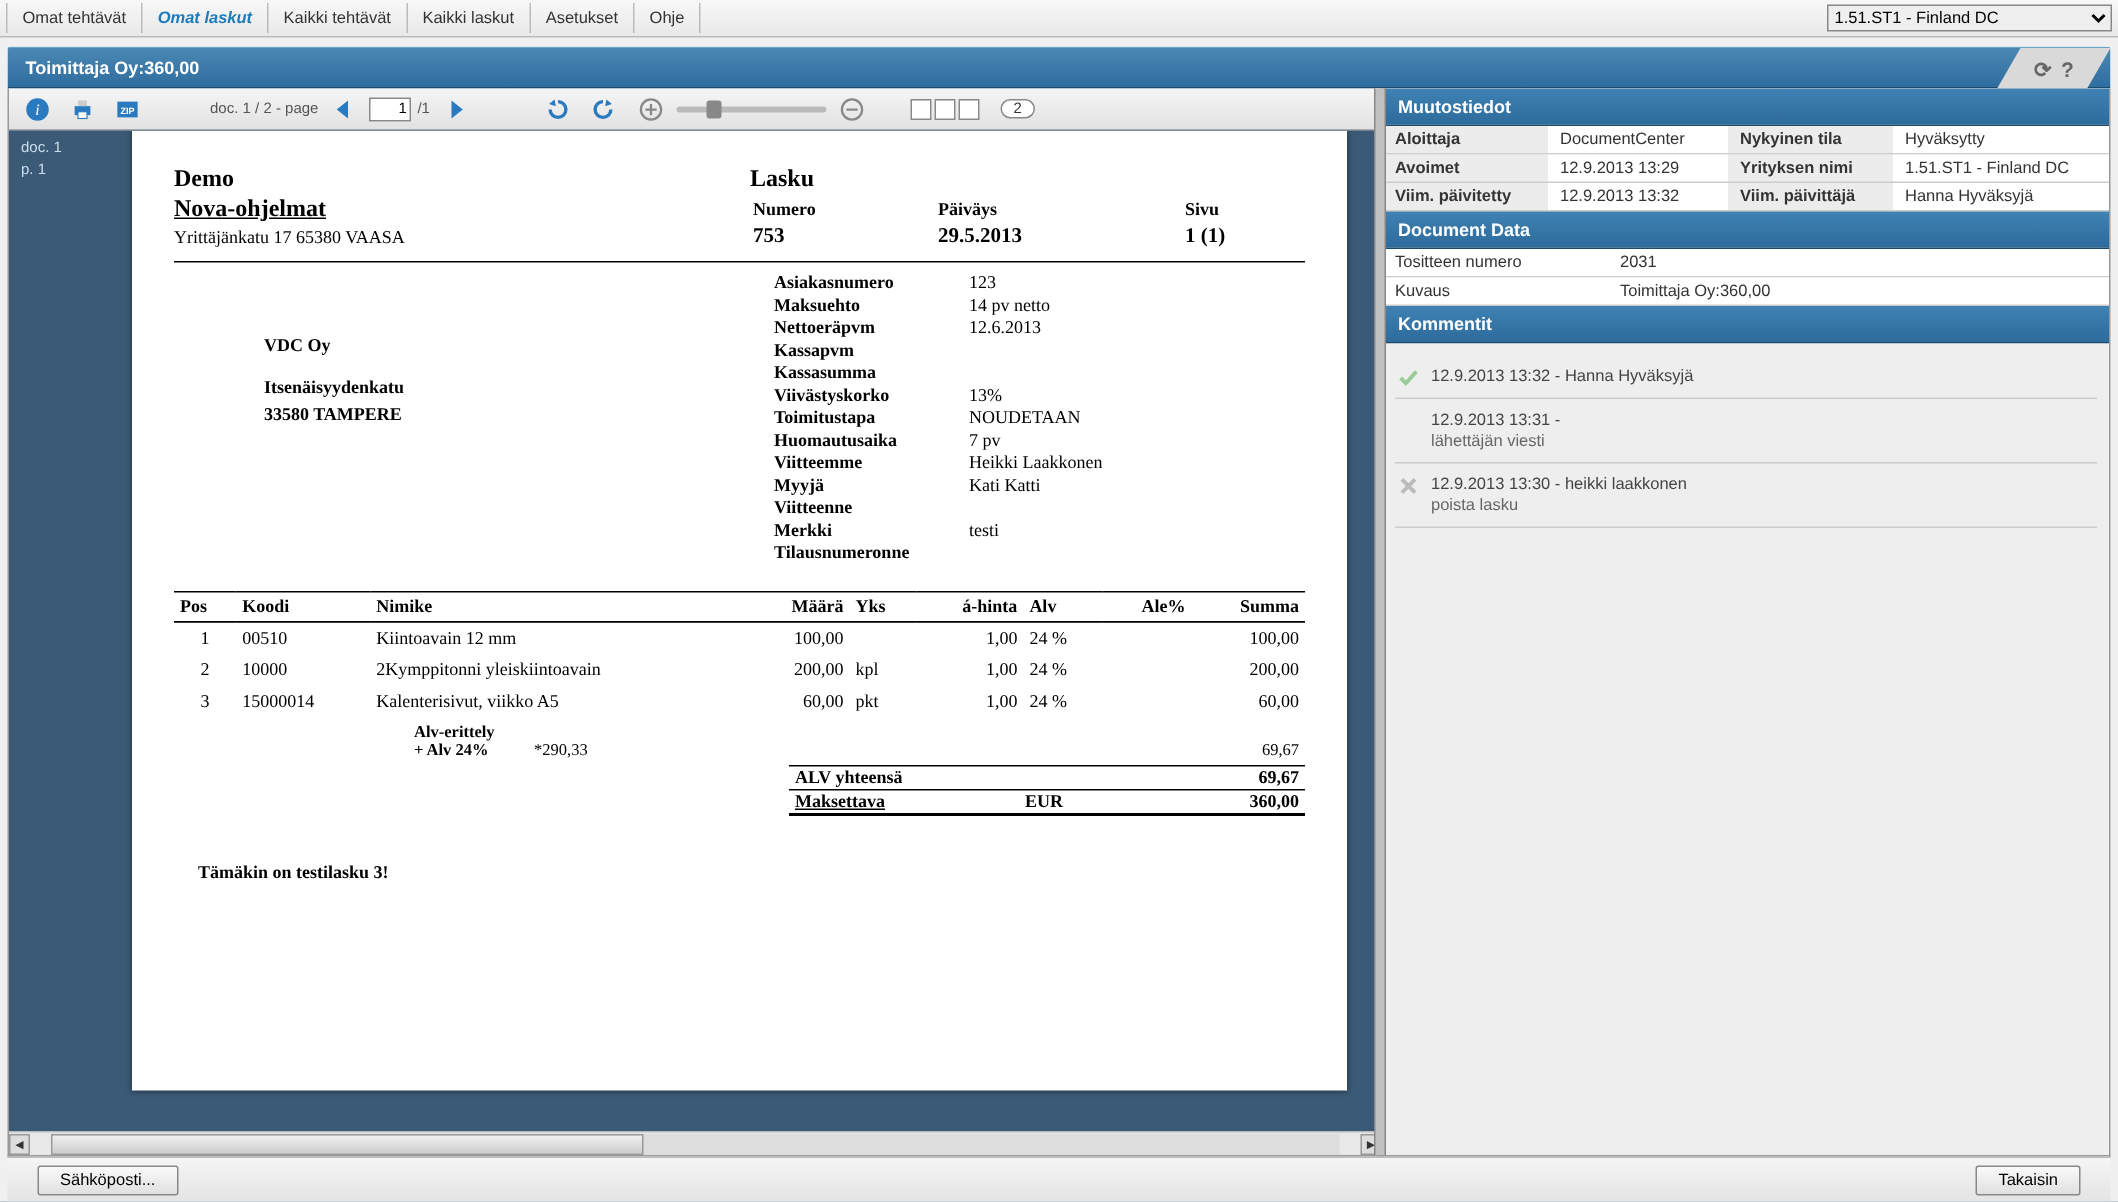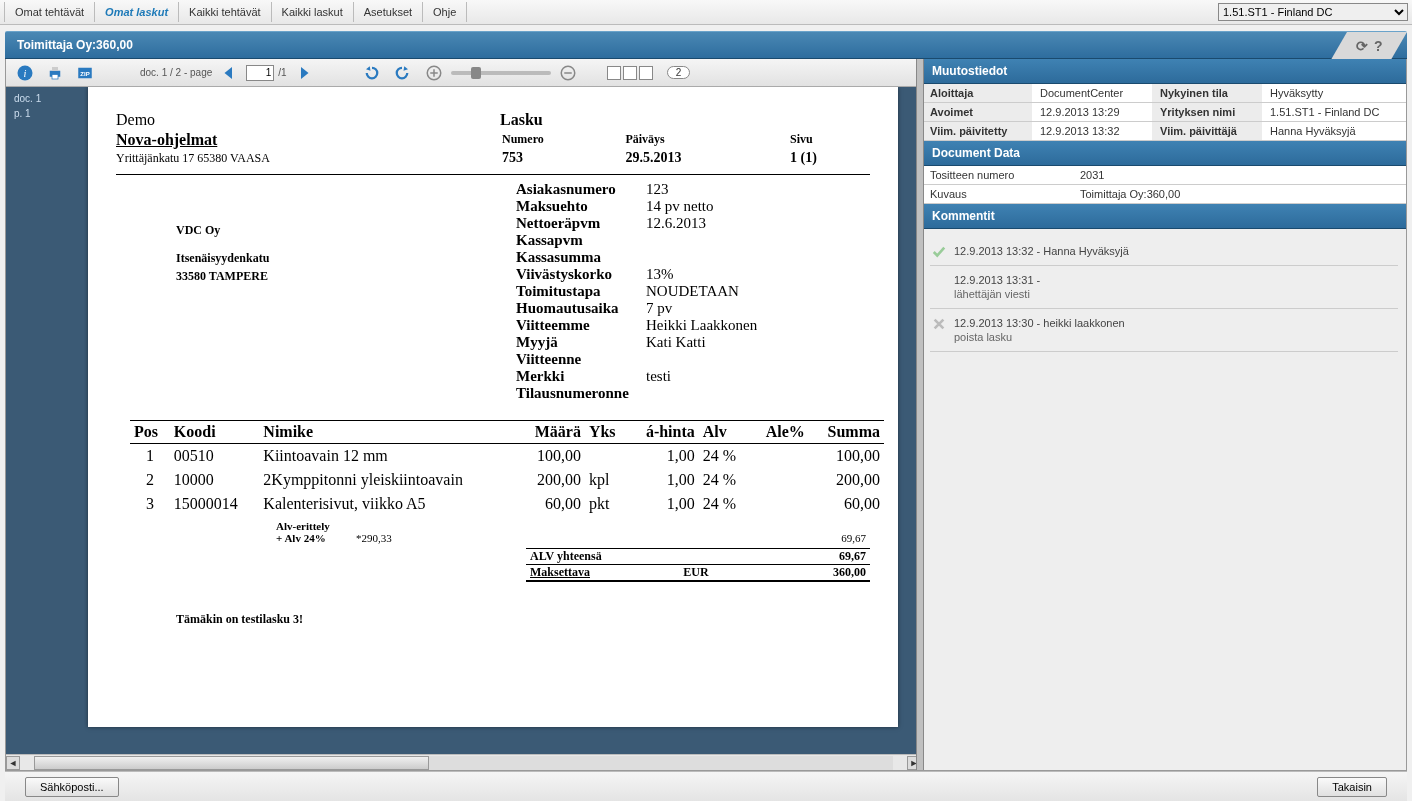--- a/index.html
+++ b/index.html
@@ -28,43 +28,43 @@
 .zoom-slider .knob { position: absolute; top: -4px; left: 20px; width: 10px; height: 12px; background: #888; border-radius: 2px; }
 .view-toggle { display: flex; gap: 2px; margin-left: 20px; }
 .view-toggle .vb { width: 14px; height: 14px; border: 1px solid #888; background: #fff; }
 .count-bubble { border: 1px solid #888; border-radius: 8px; padding: 0 8px; font-size: 10px; background: #fff; margin-left: 8px; }
 .docarea { flex: 1; display: flex; overflow: hidden; background: #3b5a75; position: relative; }
 .thumbcol { width: 78px; background: #3b5a75; color: #cde; font-size: 10px; padding: 4px; }
 .thumbcol div { padding: 2px 4px; }
 .paper-wrap { flex: 1; background: #3b5a75; overflow: auto; padding: 0 4px; }
 .paper { width: 810px; min-height: 640px; background: #fff; margin: 0; box-shadow: 0 0 4px rgba(0,0,0,.5); padding: 24px 28px; font-family: "Times New Roman", serif; font-size: 13px; color: #000; }
 .paper .hdr { display: flex; justify-content: space-between; }
-.paper .lh .demo { font-weight: normal; font-size: 16px; }
+.paper .lh .demo { font-weight: bold; font-size: 16px; }
 .paper .lh .prog { font-weight: bold; font-size: 16px; margin-top: 2px; text-decoration: underline; }
 .paper .lh .addr { font-size: 12px; margin-top: 2px; }
 .paper .rh { width: 370px; }
 .paper .rh .ttl { font-weight: bold; font-size: 16px; }
 .paper .rh table { width: 100%; font-size: 12px; }
 .paper .rh td { padding-top: 1px; }
 .paper .rh .b { font-weight: bold; }
 .paper hr { margin: 6px 0; border: none; border-top: 1px solid #000; }
 .paper .cust { margin-top: 40px; margin-left: 60px; font-weight: bold; font-size: 12px; line-height:1.5; }
-.paper .detrow { display: flex; font-size: 15px; }
+.paper .detrow { display: flex; font-size: 12px; }
 .paper .detrow .k { width: 130px; font-weight: bold; }
-.paper .items { width: 100%; margin-top: 18px; font-size: 16px; border-collapse: collapse; margin-left: 14px; }
+.paper .items { width: 100%; margin-top: 18px; font-size: 12px; border-collapse: collapse; }
 .paper .items th { text-align: left; font-weight: bold; padding: 2px 4px; border-bottom: 1px solid #000; border-top: 1px solid #000;}
 .paper .items th.r, .paper .items td.r { text-align: right; }
 .paper .items td { padding: 3px 4px; }
 .paper .tot { margin-top: 4px; font-size: 12px; }
 .paper .tot .line { display: flex; }
 .paper .tot .cur { width: 60px; text-align:center; font-weight:bold;}
 .paper .tot .val { flex: 1; text-align: right; padding-right: 4px; font-weight:bold;}
 .paper .subline { font-size:11px; margin-left:160px;}
 .paper .subline .b{font-weight:bold;}
-.paper .note { margin-top: 30px; margin-left: 60px; font-weight: bold; font-size: 12px; }
+.paper .note { margin-top: 30px; margin-left: 16px; font-weight: bold; font-size: 12px; }
 .hscroll { height: 16px; background: #e8e8e8; border-top: 1px solid #bbb; display: flex; align-items: center; }
 .hscroll .track { flex: 1; height: 14px; background: #ddd; position: relative; margin: 0 14px; }
 .hscroll .thumb { position: absolute; left: 0; width: 46%; height: 14px; background: linear-gradient(#f0f0f0,#ccc); border:1px solid #999; }
 .hscroll .arrow { width: 14px; height: 14px; background: #ddd; border:1px solid #999; text-align:center; line-height:12px; font-size:9px;}
 .rightpane { width: 485px; background: #eee; border: 1px solid #999; border-left: none; border-top: none; display: flex; flex-direction: column; position:relative; }
 .rightpane::before{content:"";position:absolute;left:-6px;top:0;bottom:0;width:6px;background:#c0c0c0;border-left:1px solid #888;border-right:1px solid #888;}
 .panel-hdr { background: linear-gradient(#3f82b3, #2d6b9b); color: #fff; font-weight: bold; padding: 5px 10px; font-size: 12px; border-bottom:1px solid #1a4a6e;}
 .meta-grid { display: grid; grid-template-columns: 110px 120px 110px 1fr; font-size: 11px; }
 .meta-grid div { padding: 3px 8px; border-bottom: 1px solid #ccc; background:#fff;}
 .meta-grid .k { font-weight: bold; background: #ececec; }

